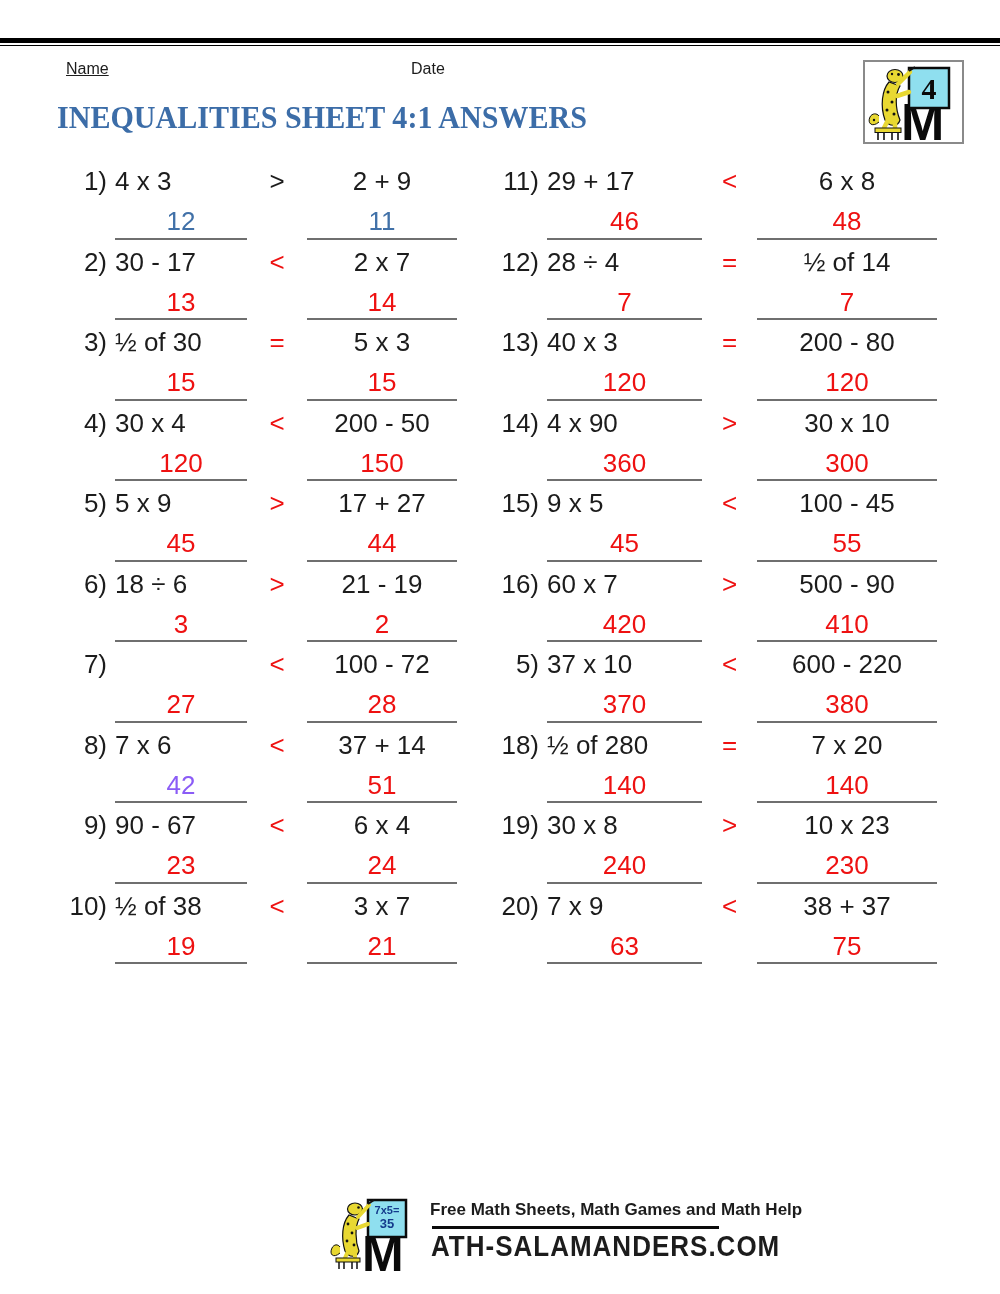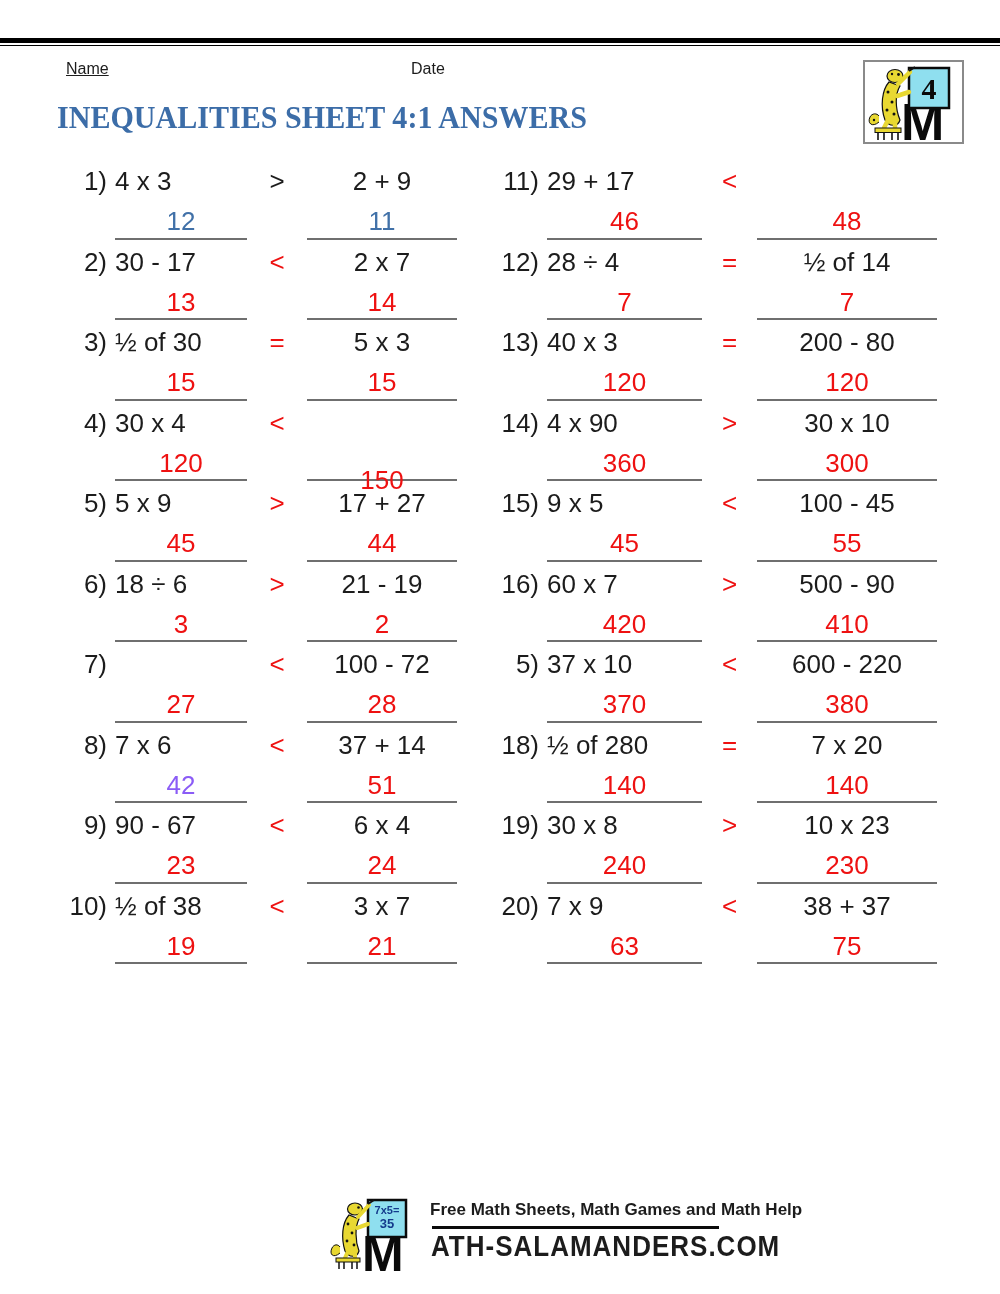--- a/index.html
+++ b/index.html
@@ -104,22 +104,23 @@
       <span class="pexL">½ of 30</span>
       <span class="pop" style="color: rgb(238, 17, 17);">=</span>
       <span class="pexR">5 x 3</span>
       <span class="pansL" style="color: rgb(238, 17, 17); border-bottom-color: rgb(111, 111, 111);">15</span>
       <span class="pansR" style="color: rgb(238, 17, 17); border-bottom-color: rgb(111, 111, 111);">15</span>
     </div>
     <div class="prob">
       <span class="pnum">4)</span>
       <span class="pexL">30 x 4</span>
       <span class="pop" style="color: rgb(238, 17, 17);">&lt;</span>
+      <span class="pexR">200 - 50</span>
       <span class="pansL" style="color: rgb(238, 17, 17); border-bottom-color: rgb(111, 111, 111);">120</span>
-      <span class="pansR" style="color: rgb(238, 17, 17); border-bottom-color: rgb(111, 111, 111); margin-top: 17px;">150</span>
+      <span class="pansR" style="color: rgb(238, 17, 17); border-bottom-color: rgb(111, 111, 111);">150</span>
     </div>
     <div class="prob">
       <span class="pnum">5)</span>
       <span class="pexL">5 x 9</span>
       <span class="pop" style="color: rgb(238, 17, 17);">&gt;</span>
       <span class="pexR">17 + 27</span>
       <span class="pansL" style="color: rgb(238, 17, 17); border-bottom-color: rgb(111, 111, 111);">45</span>
       <span class="pansR" style="color: rgb(238, 17, 17); border-bottom-color: rgb(111, 111, 111);">44</span>
     </div>
     <div class="prob">
@@ -160,20 +161,21 @@
       <span class="pexR">3 x 7</span>
       <span class="pansL" style="color: rgb(238, 17, 17); border-bottom-color: rgb(111, 111, 111);">19</span>
       <span class="pansR" style="color: rgb(238, 17, 17); border-bottom-color: rgb(111, 111, 111);">21</span>
     </div>
   </div>
 <div class="probcol col-right" id="col-right">
     <div class="prob">
       <span class="pnum">11)</span>
       <span class="pexL">29 + 17</span>
       <span class="pop" style="color: rgb(238, 17, 17);">&lt;</span>
+      <span class="pexR">6 x 8</span>
       <span class="pansL" style="color: rgb(238, 17, 17); border-bottom-color: rgb(111, 111, 111);">46</span>
       <span class="pansR" style="color: rgb(238, 17, 17); border-bottom-color: rgb(111, 111, 111);">48</span>
     </div>
     <div class="prob">
       <span class="pnum">12)</span>
       <span class="pexL">28 ÷ 4</span>
       <span class="pop" style="color: rgb(238, 17, 17);">=</span>
       <span class="pexR">½ of 14</span>
       <span class="pansL" style="color: rgb(238, 17, 17); border-bottom-color: rgb(111, 111, 111);">7</span>
       <span class="pansR" style="color: rgb(238, 17, 17); border-bottom-color: rgb(111, 111, 111);">7</span>

